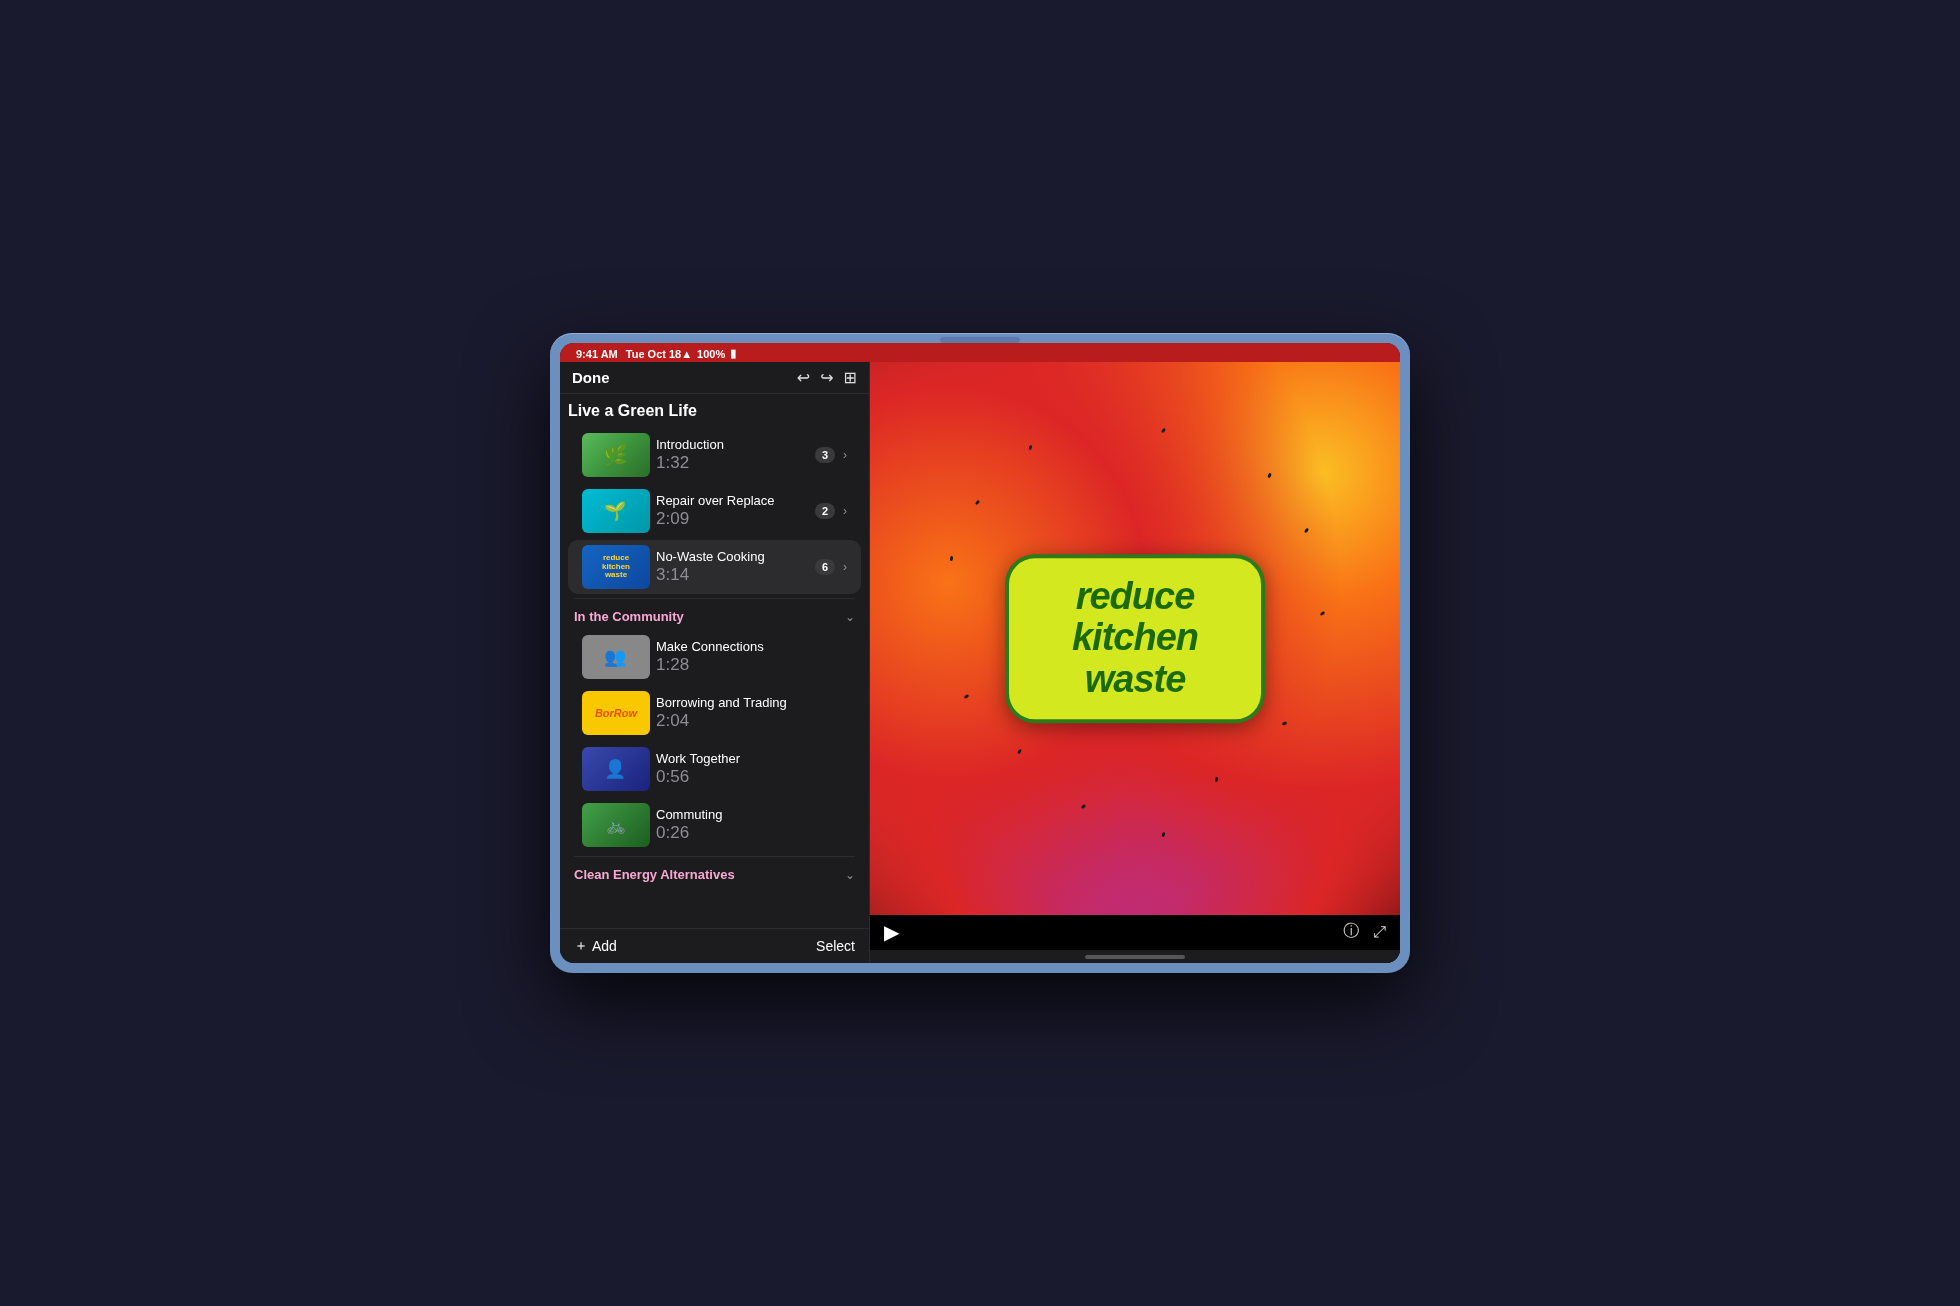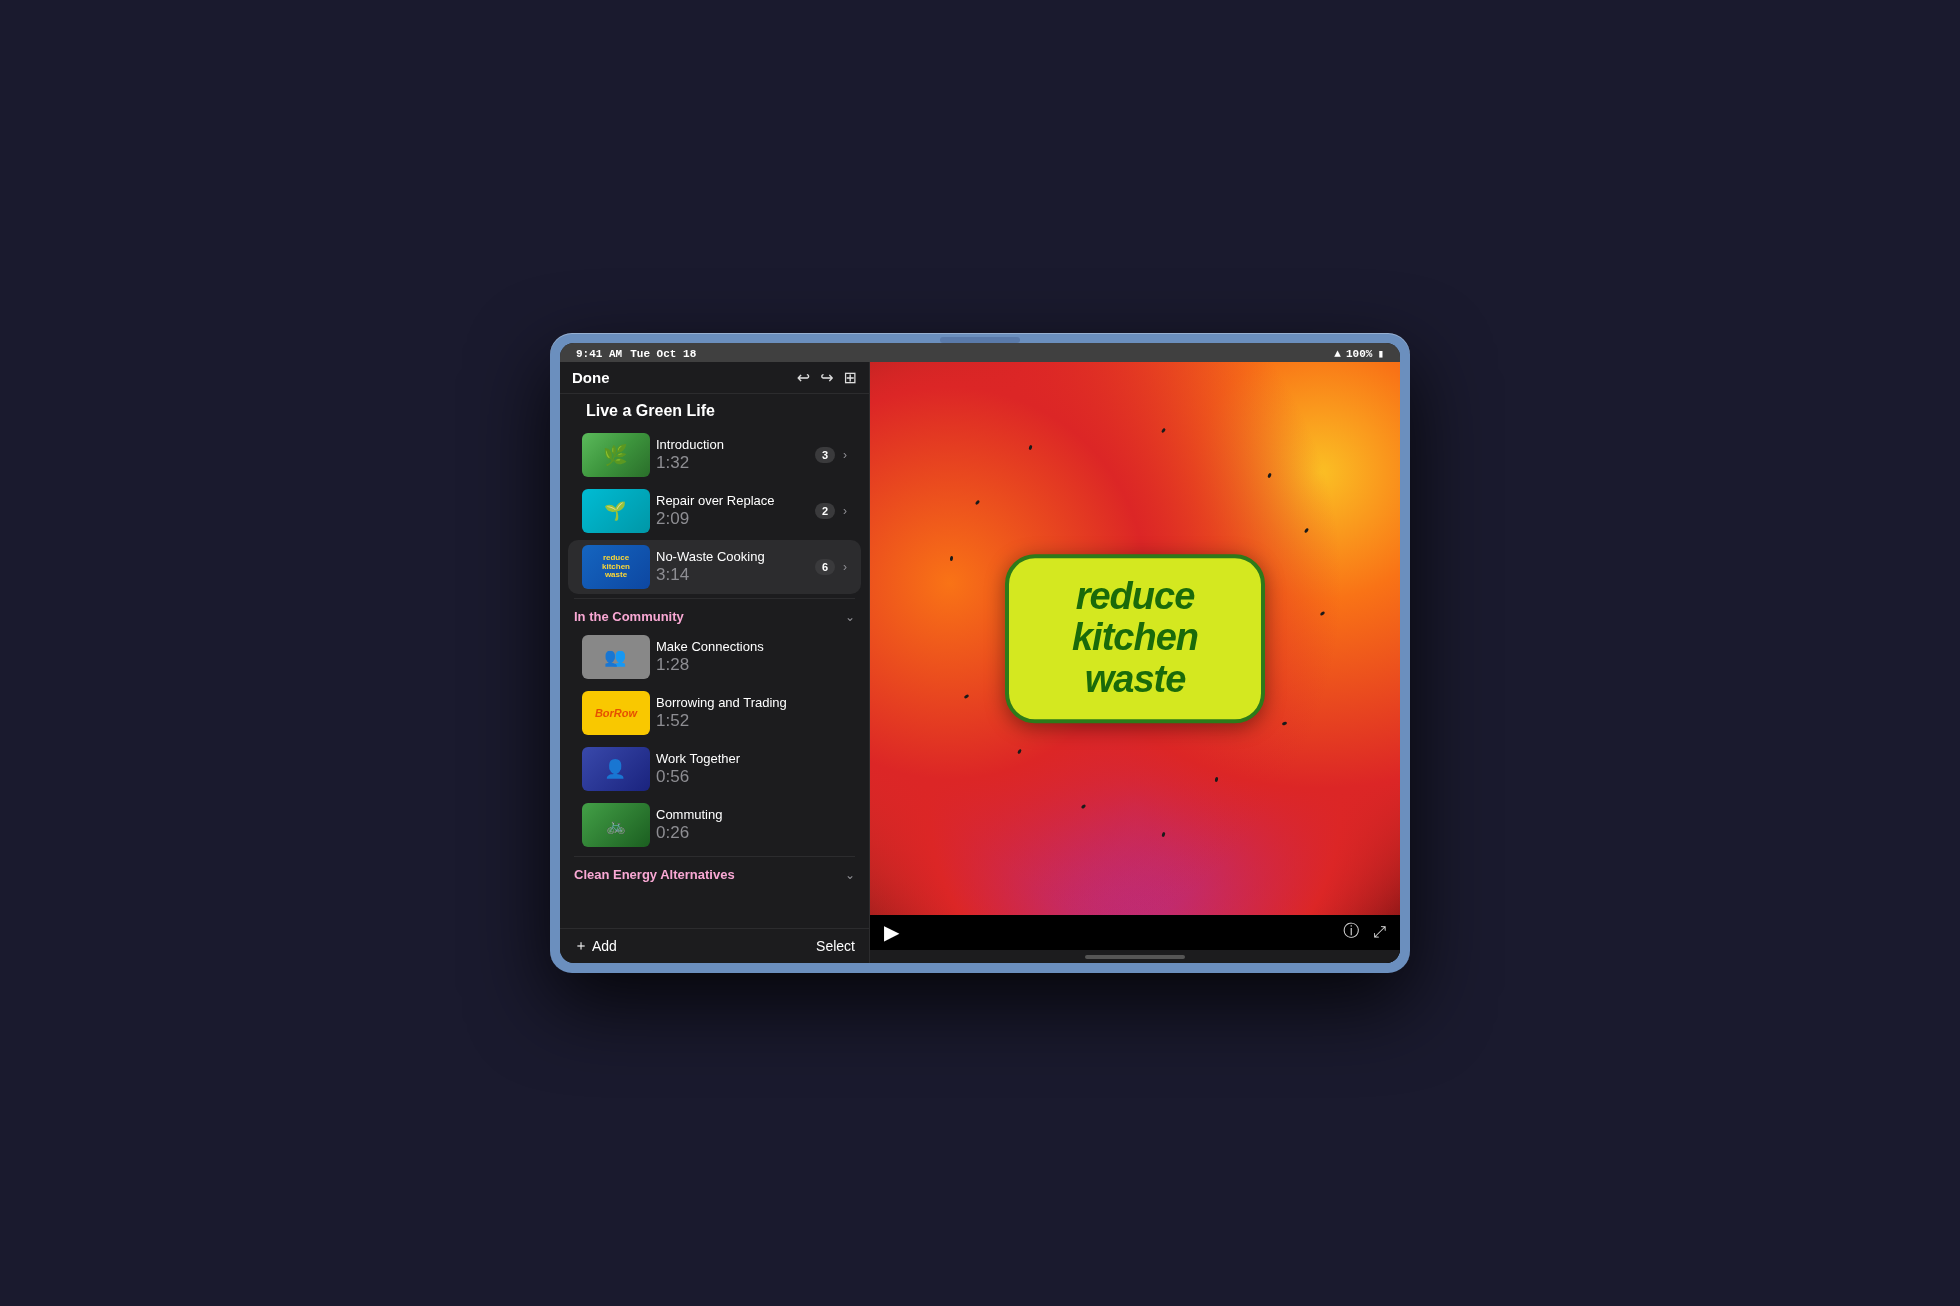--- a/index.html
+++ b/index.html
@@ -37,29 +37,27 @@
       background: #1c1c1e;
       border-radius: 14px;
       overflow: hidden;
       display: flex;
       flex-direction: column;
     }
 
     
     .status-bar {
       display: flex;
-      justify-content: space-between;
       align-items: center;
       padding: 4px 16px 2px;
-      background: #404040;
+      background: #b91c1c;
       font-size: 11px;
       color: #fff;
       font-weight: 600;
       flex-shrink: 0;
-      font-family: Liberation Mono, monospace;
     }
 
     .status-left { display: flex; gap: 8px; align-items: center; }
     .status-right { display: flex; gap: 5px; align-items: center; }
 
     .wifi-icon, .battery-icon {
       font-size: 11px;
     }
 
     
@@ -107,21 +105,21 @@
 
     .toolbar-icon {
       color: #fff;
       font-size: 16px;
       cursor: pointer;
       opacity: 0.85;
     }
 
     
     .playlist-header {
-      padding: 8px 26px 6px;
+      padding: 8px 8px 6px;
       flex-shrink: 0;
     }
 
     .playlist-title {
       font-size: 16px;
       font-weight: 700;
       color: #fff;
     }
 
     
@@ -621,21 +619,21 @@
                 <div class="video-duration">1:28</div>
               </div>
             </div>
 
             <div class="video-item">
               <div class="video-thumb">
                 <div class="thumb-borrow">BorRow</div>
               </div>
               <div class="video-info">
                 <div class="video-title">Borrowing and Trading</div>
-                <div class="video-duration">1:52</div>
+                <div class="video-duration">2:04</div>
               </div>
             </div>
 
             <div class="video-item">
               <div class="video-thumb">
                 <div class="thumb-worktog"></div>
               </div>
               <div class="video-info">
                 <div class="video-title">Work Together</div>
                 <div class="video-duration">0:56</div>

